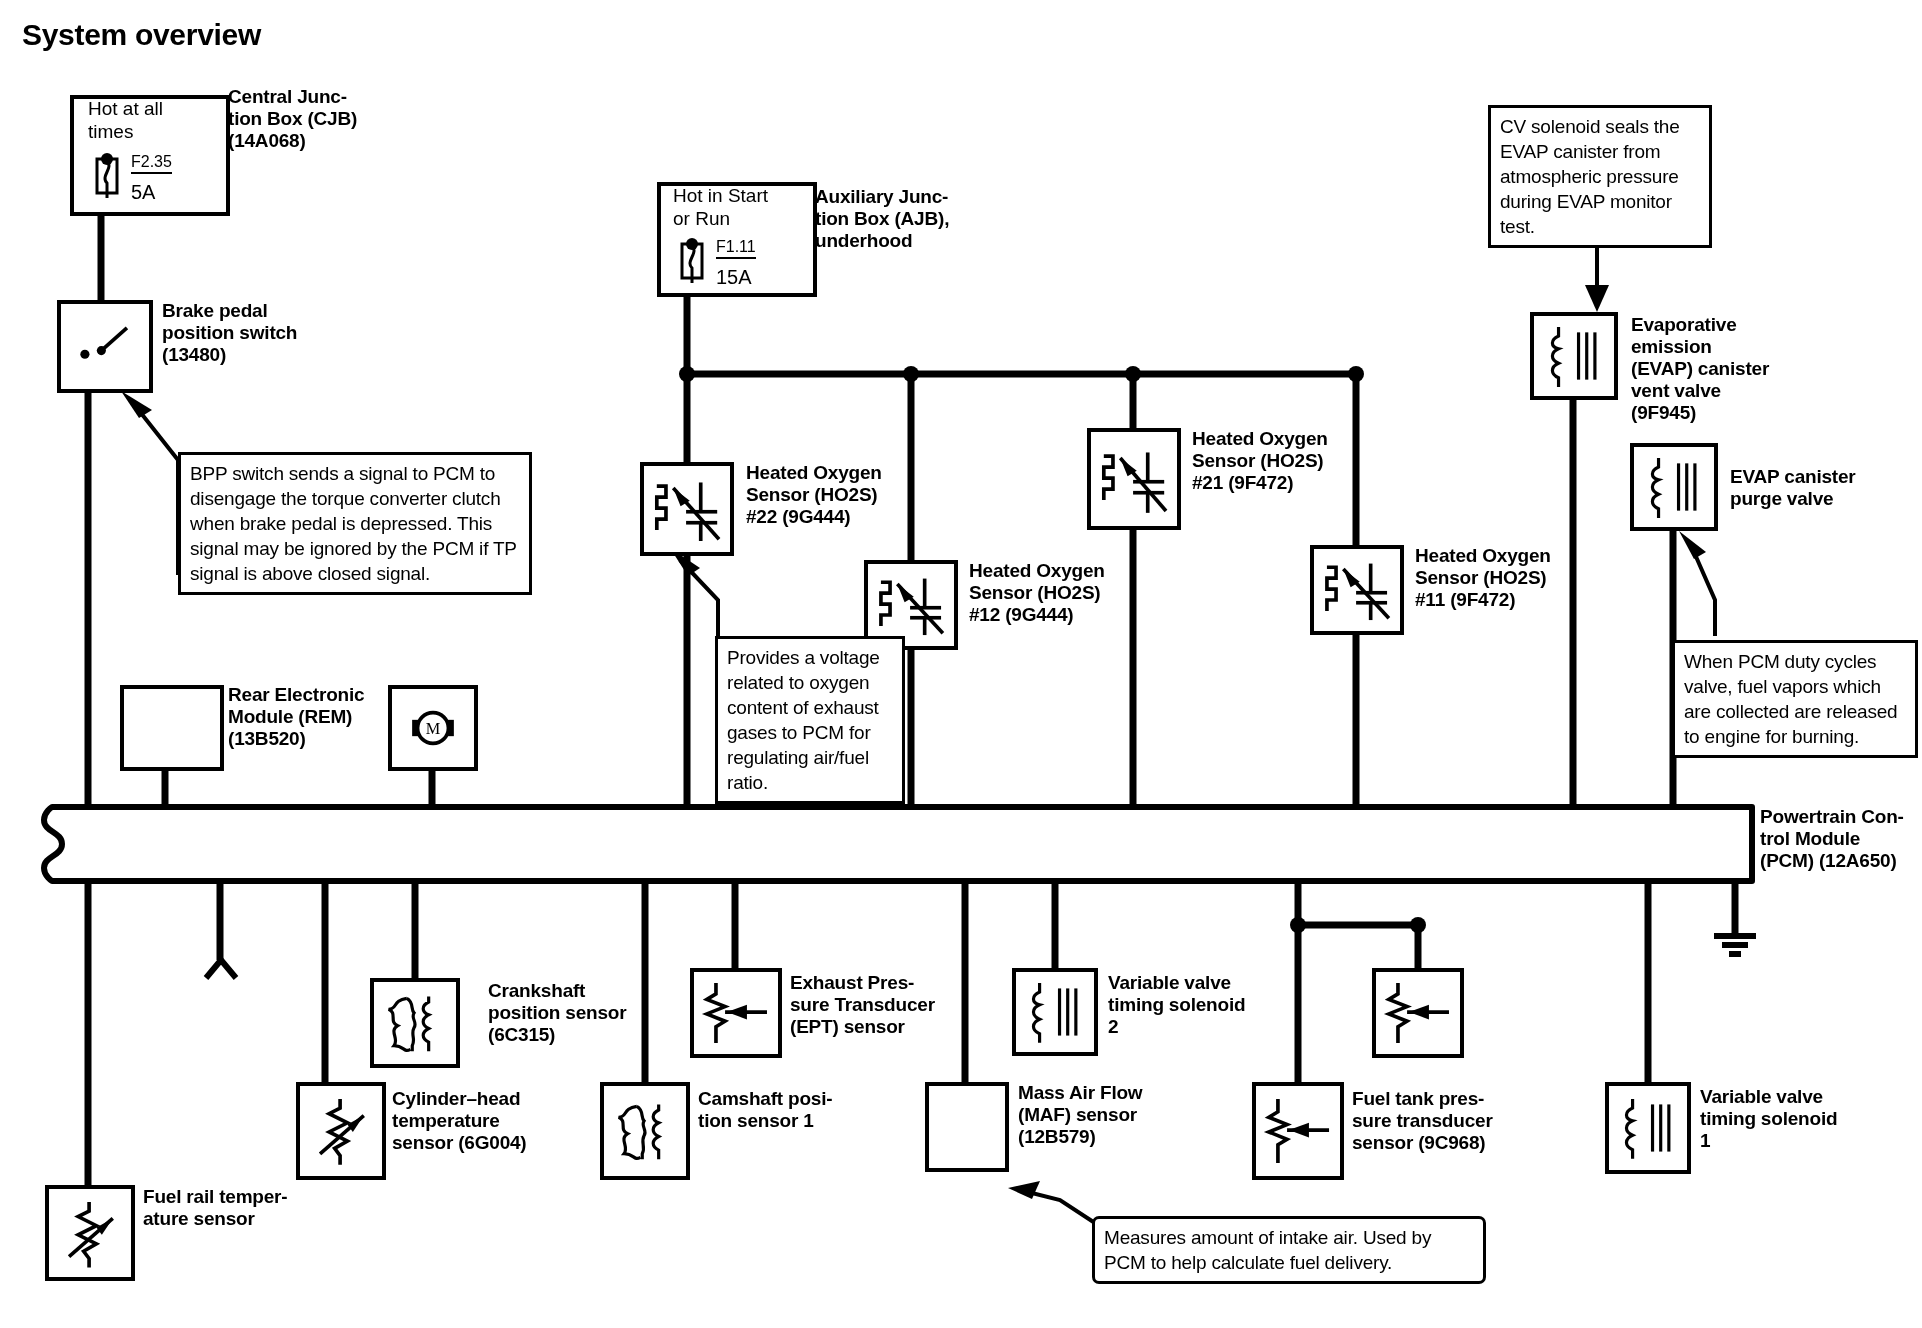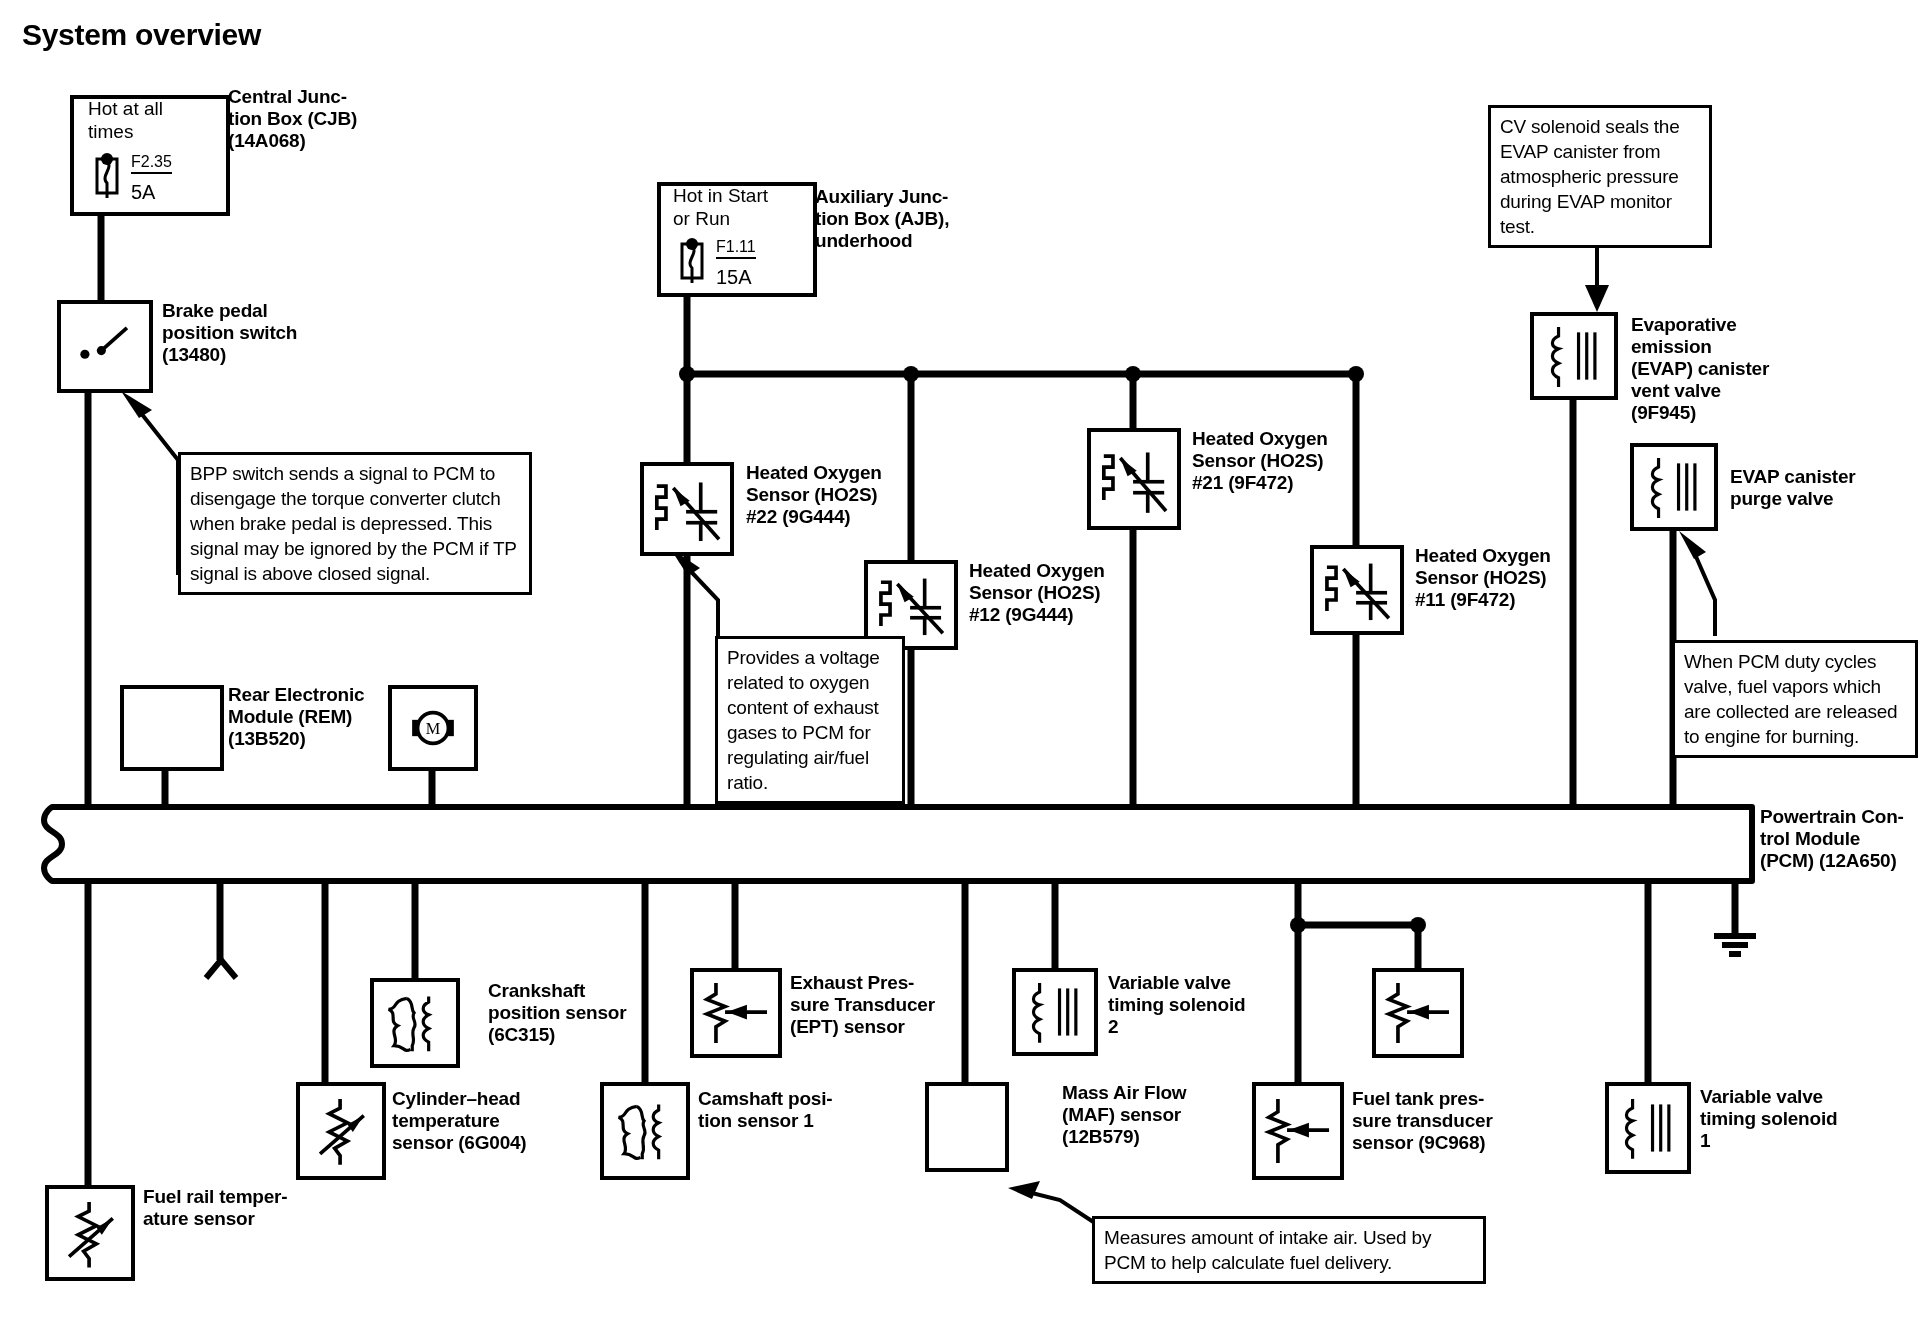--- a/index.html
+++ b/index.html
@@ -317,21 +317,21 @@
       <path d="M24 12 L24 24 L14 30 L34 38 L14 46 L34 54 L24 60 L24 78" stroke="#000" stroke-width="4" fill="none"></path>
       <line x1="34" y1="44" x2="80" y2="44" stroke="#000" stroke-width="4"></line>
       <polygon points="36,44 58,36 58,52" fill="#000"></polygon>
     </svg>
   </div>
   <div class="lbl" style="left:790px;top:972px;width:200px;">Exhaust Pres-
 sure Transducer
 (EPT) sensor</div>
 
   <div class="comp" style="left:925px;top:1082px;width:84px;height:90px;"></div>
-  <div class="lbl" style="left:1018px;top:1082px;width:190px;margin-left:44px;">Mass Air Flow
+  <div class="lbl" style="left:1018px;top:1082px;width:190px;">Mass Air Flow
 (MAF) sensor
 (12B579)</div>
 
   <div class="comp" style="left:1012px;top:968px;width:86px;height:88px;">
     <svg class="compsvg" viewBox="0 0 86 88">
       <path d="M26 12 L26 22 C 17 26, 17 34, 26 36 C 17 40, 17 48, 26 52 C 17 56, 17 64, 26 68 L 26 78" stroke="#000" stroke-width="3.5" fill="none"></path>
       <line x1="48" y1="18" x2="48" y2="70" stroke="#000" stroke-width="3.5"></line>
       <line x1="57" y1="18" x2="57" y2="70" stroke="#000" stroke-width="3.5"></line>
       <line x1="66" y1="18" x2="66" y2="70" stroke="#000" stroke-width="3.5"></line>
     </svg>
@@ -382,15 +382,15 @@
 ature sensor</div>
 
   <div class="note" style="left:178px;top:452px;width:330px;">BPP switch sends a signal to PCM to disengage the torque converter clutch when brake pedal is depressed. This signal may be ignored by the PCM if TP signal is above closed signal.</div>
 
   <div class="note" style="left:715px;top:636px;width:166px;">Provides a voltage related to oxygen content of exhaust gases to PCM for regulating air/fuel ratio.</div>
 
   <div class="note" style="left:1488px;top:105px;width:200px;">CV solenoid seals the EVAP canister from atmospheric pressure during EVAP monitor test.</div>
 
   <div class="note" style="left:1672px;top:640px;width:222px;">When PCM duty cycles valve, fuel vapors which are collected are released to engine for burning.</div>
 
-  <div class="note" style="left:1092px;top:1216px;width:370px;">Measures amount of intake air. Used by PCM to help calculate fuel delivery.</div>
+  <div class="note" style="left:1092px;top:1216px;width:370px;border-radius:7px;">Measures amount of intake air. Used by PCM to help calculate fuel delivery.</div>
 
 </div>
 
 </body></html>

